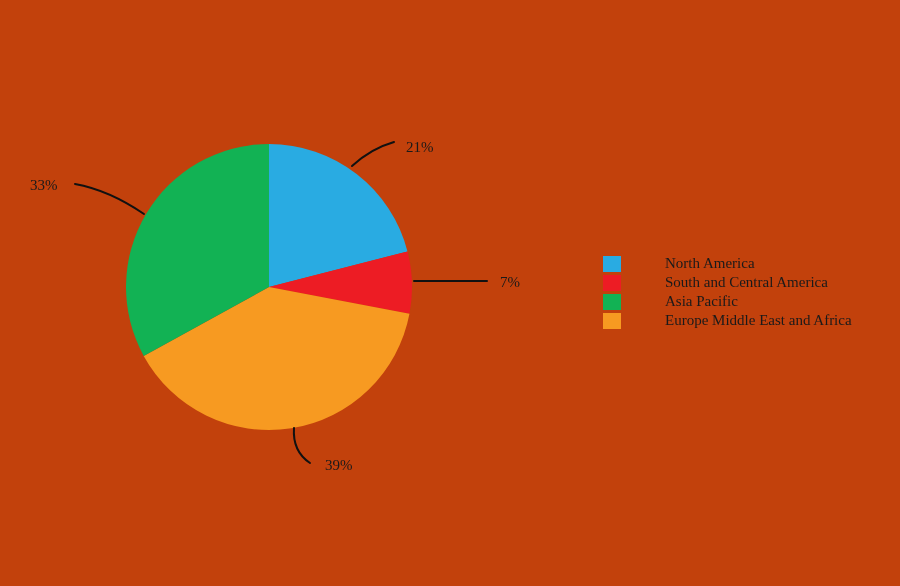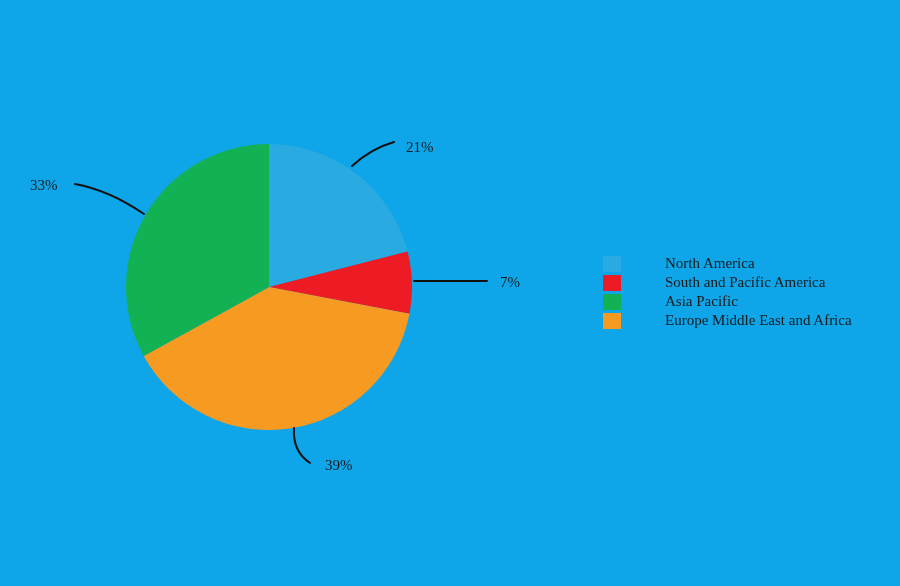--- a/index.html
+++ b/index.html
@@ -10,21 +10,21 @@
   body {
     width: 900px;
     height: 586px;
     overflow: hidden;
     font-family: "Liberation Serif", "DejaVu Serif", serif;
   }
   #stage {
     position: relative;
     width: 900px;
     height: 586px;
-    background: #0ea5e9;
+    background: #c2410c;
   }
   #chart-svg {
     position: absolute;
     left: 0;
     top: 0;
     width: 900px;
     height: 586px;
   }
   .pct-label {
     font-family: "Liberation Serif", "DejaVu Serif", serif;
@@ -90,21 +90,21 @@
 
   <div class="legend">
 
     <div class="legend-row">
       <span class="legend-swatch" style="background:#29ABE2"></span>
       <span class="legend-text">North America</span>
     </div>
 
     <div class="legend-row">
       <span class="legend-swatch" style="background:#ED1C24"></span>
-      <span class="legend-text">South and Pacific America</span>
+      <span class="legend-text">South and Central America</span>
     </div>
 
     <div class="legend-row">
       <span class="legend-swatch" style="background:#12B254"></span>
       <span class="legend-text">Asia Pacific</span>
     </div>
 
     <div class="legend-row">
       <span class="legend-swatch" style="background:#F79A21"></span>
       <span class="legend-text">Europe Middle East and Africa</span>

